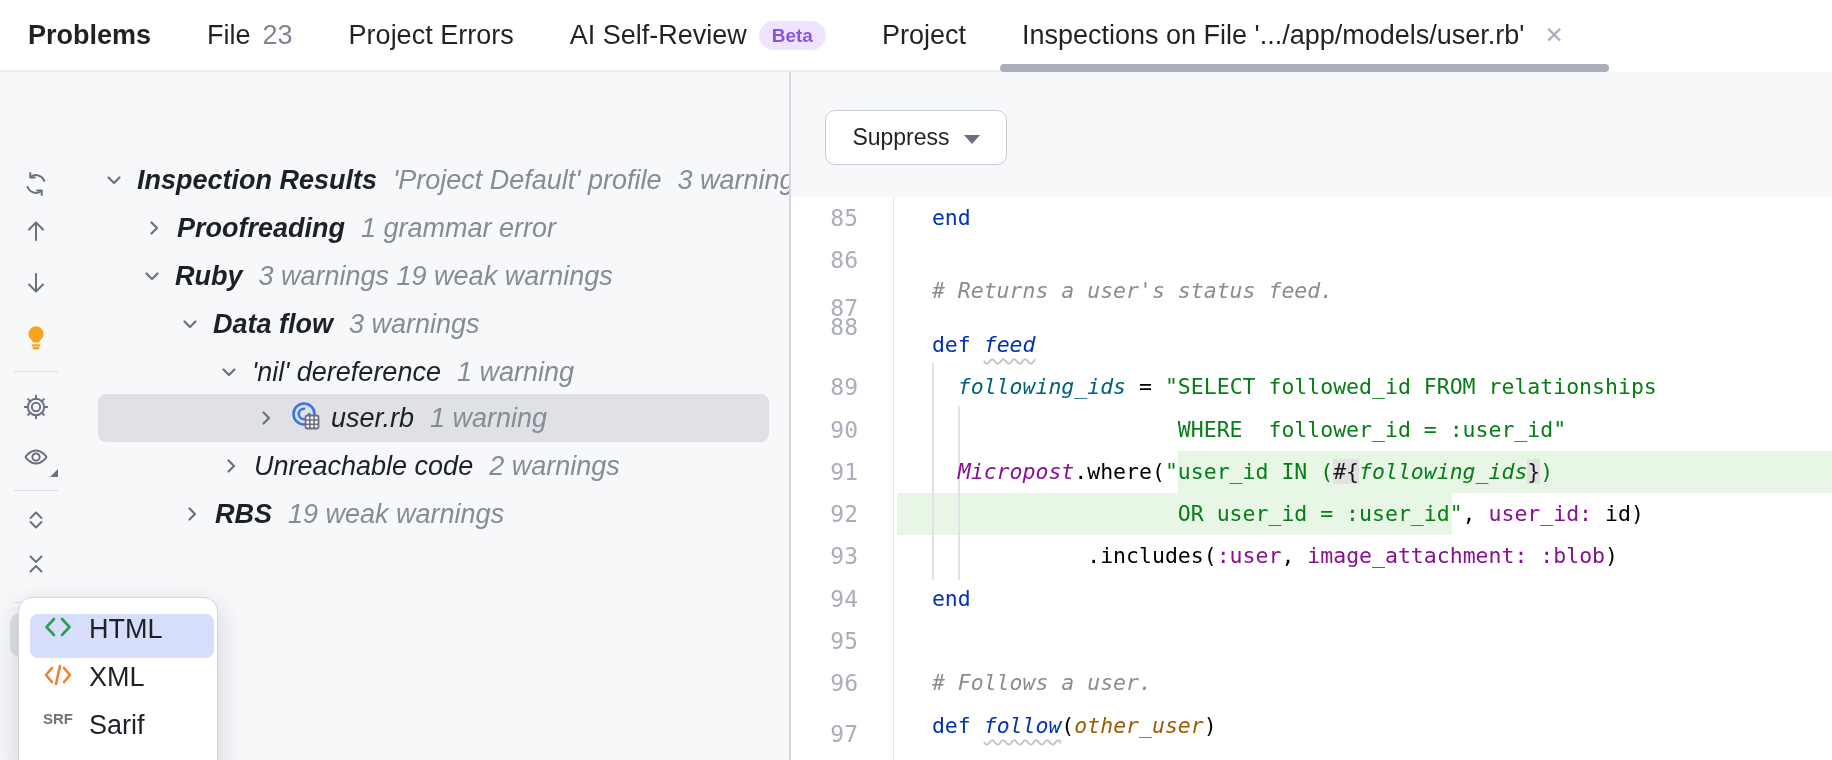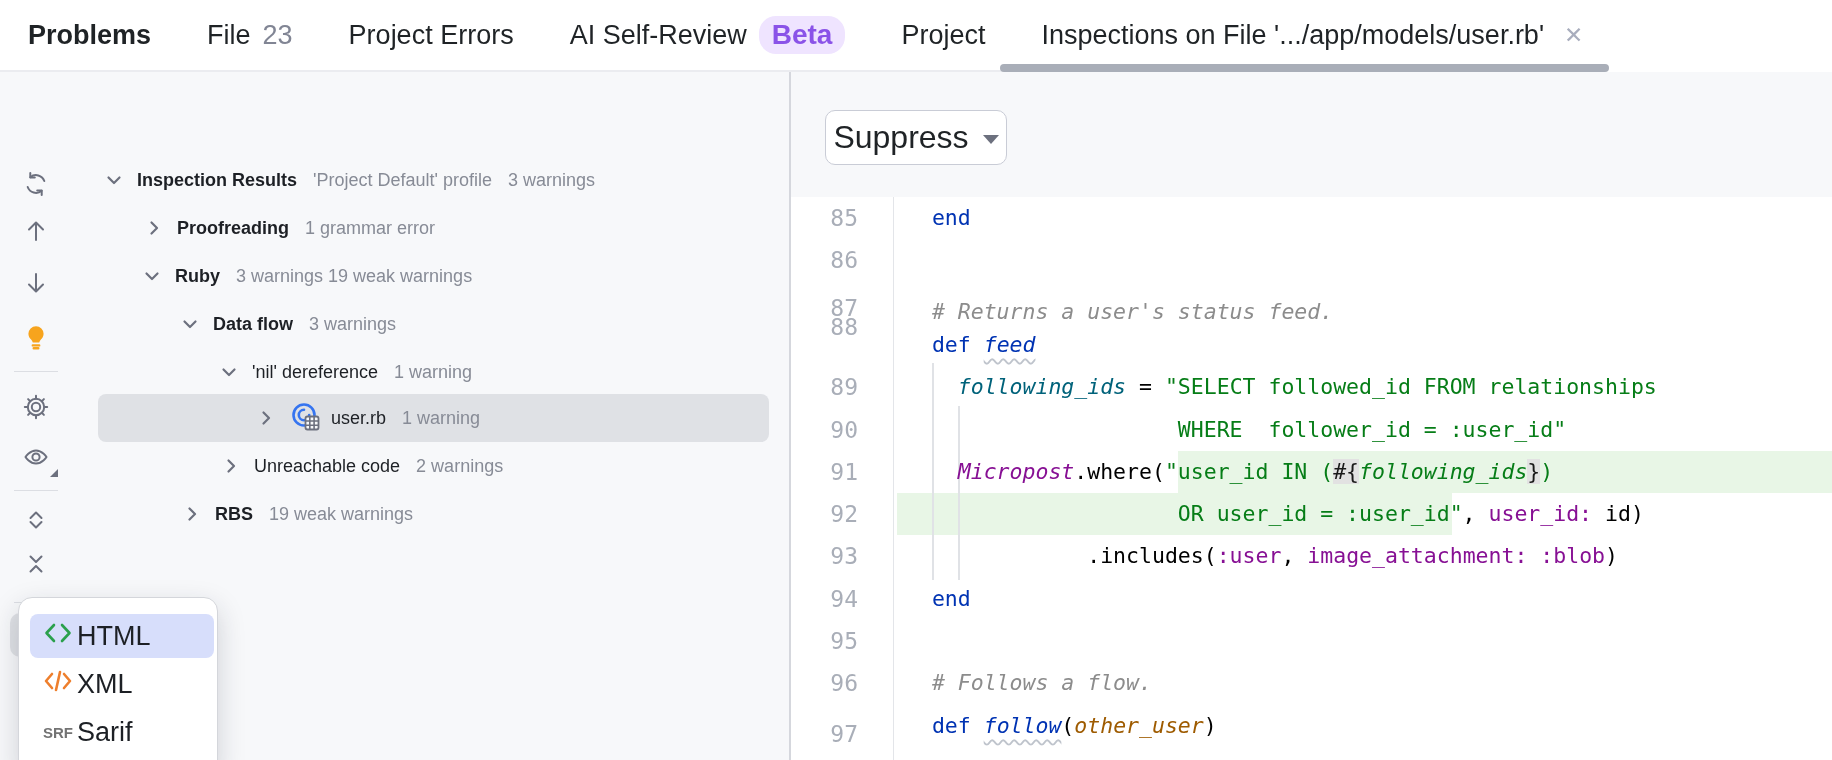--- a/index.html
+++ b/index.html
@@ -6,59 +6,59 @@
   html,body { width:1832px; height:760px; overflow:hidden; background:#fff;
     font-family:"Liberation Sans", sans-serif; }
   #stage { position:relative; width:1832px; height:760px; overflow:hidden; background:#fff; }
 
   
   .tabbar { position:absolute; left:0; top:0; width:1540px; height:72px; background:#fff;
     border-bottom:2px solid #ebecf0; display:flex; align-items:center; padding-left:28px; gap:56px; z-index:5; }
   .tab { display:flex; align-items:center; gap:12px; font-size:27px; color:#1f2326; cursor:default; white-space:nowrap; }
   .tab.bold { font-weight:700; }
   .tab .count { color:#818594; }
-  .beta-badge { background:#efe4ff; color:#8a53e8; font-size:28px; font-weight:600;
+  .beta-badge { background:#efe4ff; color:#8a53e8; font-size:19px; font-weight:600;
     padding:5px 13px; border-radius:17px; line-height:1; }
   .tab .close { color:#a8adbd; font-size:23px; margin-left:8px; }
   .tab-indicator { position:absolute; left:1000px; top:64px; width:609px; height:8px;
     border-radius:4px; background:#a9aeb8; z-index:6; }
 
   
   .left-pane { position:absolute; left:0; top:72px; width:789px; height:688px; background:#f7f8fa; overflow:hidden; }
   .tbtn { position:absolute; left:10px; width:52px; height:44px; display:flex; align-items:center; justify-content:center; border-radius:10px; }
   .tbtn.active { background:#dfe1e5; }
   .tbtn svg { stroke:#6c707e; stroke-width:2; fill:none; stroke-linecap:round; stroke-linejoin:round; }
   .tsep { position:absolute; left:14px; width:44px; height:1px; background:#dcdee3; }
   .corner-tri { position:absolute; width:0; height:0; border-style:solid;
     border-width:0 0 8px 8px; border-color:transparent transparent #6c707e transparent; }
 
   
   .tree-row { position:absolute; height:48px; display:flex; align-items:center; gap:10px;
-    font-size:18px; color:#1d2025; white-space:nowrap; }
+    font-size:27px; color:#1d2025; white-space:nowrap;font-style:italic; }
   .tree-row .chev { width:26px; height:26px; flex:0 0 26px; }
   .tree-row .chev svg { stroke:#6c707e; stroke-width:2.2; fill:none; stroke-linecap:round; stroke-linejoin:round; }
   .tree-row .lbl-bold { font-weight:700; }
   .tree-row .gray { color:#878b96; margin-left:6px;text-align:center; }
   .sel-row-bg { position:absolute; left:98px; top:322px; width:671px; height:48px; border-radius:8px; background:#dfe1e5; }
 
   
   .popup { position:absolute; left:18px; top:597px; width:200px; height:178px; background:#fff;
     border:1px solid #d4d6db; border-radius:14px; box-shadow:0 10px 28px rgba(30,35,50,.18); z-index:30; }
   .popup-item { position:absolute; left:11px; width:184px; height:44px; border-radius:8px;
-    display:flex; align-items:center; gap:4px; padding-left:13px; font-size:27px; color:#1d2025; }
+    display:flex; align-items:flex-start; gap:16px; padding-left:13px; font-size:27px; color:#1d2025; }
   .popup-item.selected { background:#d7defb; }
   .popup-item svg { flex:0 0 30px; }
   .srf { font-size:15px; font-weight:700; color:#737373; letter-spacing:0; width:30px; }
 
   
   .divider { position:absolute; left:789px; top:72px; width:2px; height:688px; background:#d5d7dd; }
   .editor-header { position:absolute; left:791px; top:72px; width:1041px; height:125px; background:#f7f8fa; }
   .suppress-btn { position:absolute; left:825px; top:110px; width:182px; height:55px; background:#fff;
     border:1.5px solid #c9ccd6; border-radius:10px; display:flex; align-items:center; justify-content:center;
-    gap:14px; font-size:32px; color:#1f2326; z-index:4; }
+    gap:14px; font-size:23px; color:#1f2326; z-index:4; }
   .suppress-btn .tri { width:0; height:0; border-left:8px solid transparent; border-right:8px solid transparent;
     border-top:9px solid #6c707e; margin-top:3px; }
   .editor { position:absolute; left:791px; top:197px; width:1041px; height:563px; background:#fff; overflow:hidden; }
   .gutter-sep { position:absolute; left:893px; top:197px; width:1px; height:563px; background:#e3e5e9; }
   .lnum { position:absolute; left:0; width:78px; height:42.3px; line-height:42.3px; text-align:right;
     font-family:"DejaVu Sans Mono", monospace; font-size:23px; color:#a9aeb8; }
   #gutter { position:absolute; left:780px; top:0; width:78px; height:760px; z-index:3; }
   .code-line { position:absolute; left:906px; height:42.3px; line-height:42.3px;
     font-family:"DejaVu Sans Mono", monospace; font-size:21.5px; color:#000; white-space:pre; z-index:3; }
   .band { position:absolute; background:#e8f6e6; z-index:1; }
@@ -294,26 +294,26 @@
       <div class="lnum" style="top: 493.1px;">92</div>
       <div class="lnum" style="top: 535.4px;">93</div>
       <div class="lnum" style="top: 577.7px;">94</div>
       <div class="lnum" style="top: 620px;">95</div>
       <div class="lnum" style="top: 662.3px;">96</div>
       <div class="lnum" style="top: 704.6px; margin-top: 8px;">97</div>
     </div>
   <div id="code-layer">
       <div class="code-line" style="top: 197px;"><span class="tok">  </span><span class="tok kw">end</span></div>
       <div class="code-line" style="top: 239.3px;"></div>
-      <div class="code-line" style="top: 291px; text-align: right;"><span class="tok">  </span><span class="tok cmt"># Returns a user's status feed.</span></div>
+      <div class="code-line" style="top: 270px; text-align: right;"><span class="tok">  </span><span class="tok cmt"># Returns a user's status feed.</span></div>
       <div class="code-line" style="top: 323.9px;"><span class="tok">  </span><span class="tok kw">def</span><span class="tok"> </span><span class="tok mdef sq">feed</span></div>
       <div class="code-line" style="top: 366.2px;"><span class="tok">    </span><span class="tok var">following_ids</span><span class="tok"> = </span><span class="tok str">"SELECT followed_id FROM relationships</span></div>
       <div class="code-line" style="top: 408.5px;"><span class="tok str">                     WHERE  follower_id = :user_id"</span></div>
       <div class="code-line" style="top: 450.8px;"><span class="tok">    </span><span class="tok const">Micropost</span><span class="tok">.where(</span><span class="tok str">"user_id IN (</span><span class="tok interp">#{</span><span class="tok istrvar">following_ids</span><span class="tok interp">}</span><span class="tok str">)</span></div>
       <div class="code-line" style="top: 493.1px;"><span class="tok str">                     OR user_id = :user_id"</span><span class="tok">, </span><span class="tok sym">user_id:</span><span class="tok"> id)</span></div>
       <div class="code-line" style="top: 535.4px;"><span class="tok">              .includes(</span><span class="tok sym">:user</span><span class="tok">, </span><span class="tok sym">image_attachment:</span><span class="tok"> </span><span class="tok sym">:blob</span><span class="tok">)</span></div>
       <div class="code-line" style="top: 577.7px;"><span class="tok">  </span><span class="tok kw">end</span></div>
       <div class="code-line" style="top: 620px;"></div>
-      <div class="code-line" style="top: 662.3px;"><span class="tok">  </span><span class="tok cmt"># Follows a flow.</span></div>
+      <div class="code-line" style="top: 662.3px;"><span class="tok">  </span><span class="tok cmt"># Follows a user.</span></div>
       <div class="code-line" style="top: 704.6px;"><span class="tok">  </span><span class="tok kw">def</span><span class="tok"> </span><span class="tok mdef sq">follow</span><span class="tok">(</span><span class="tok param">other_user</span><span class="tok">)</span></div>
     </div>
 
 </div>
 
 </body></html>

